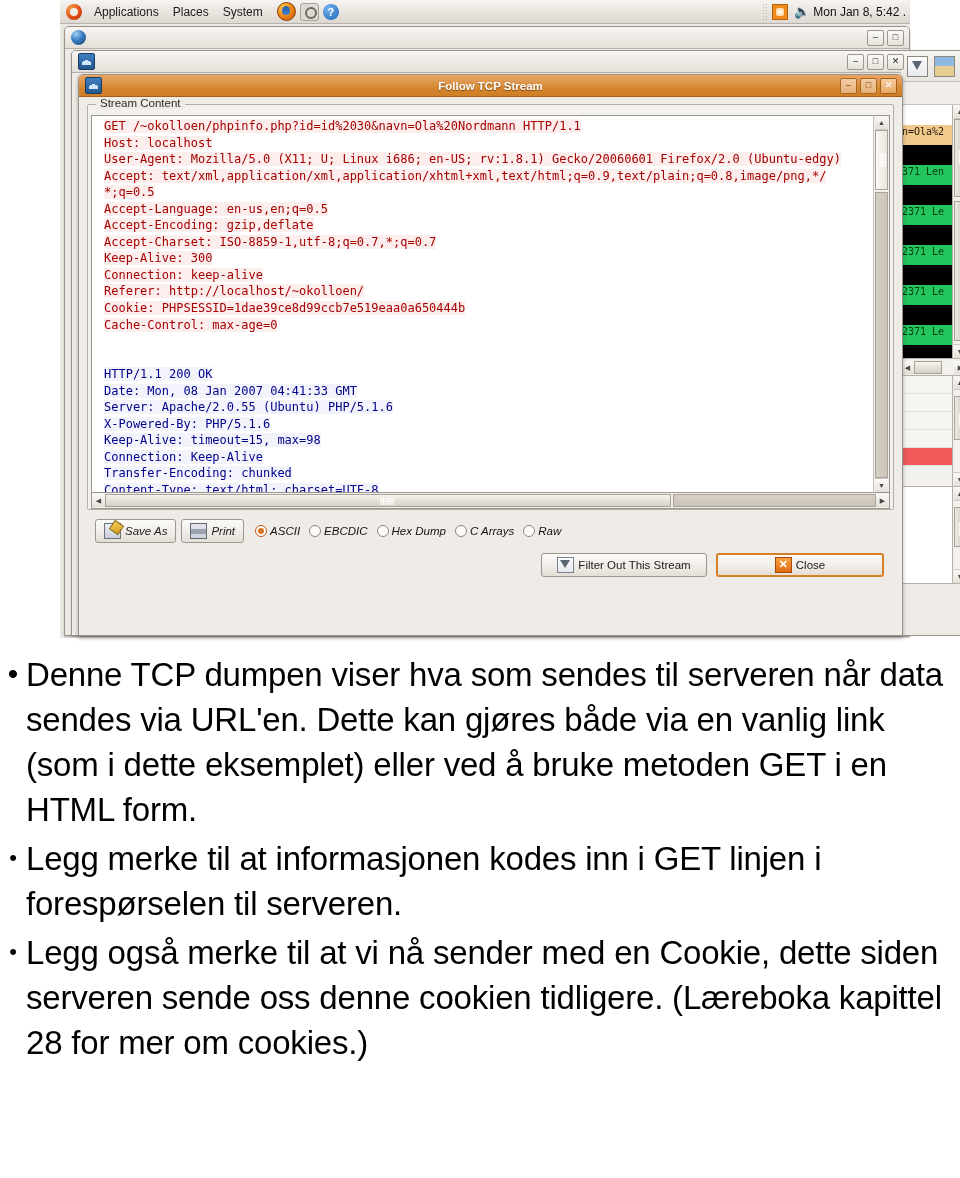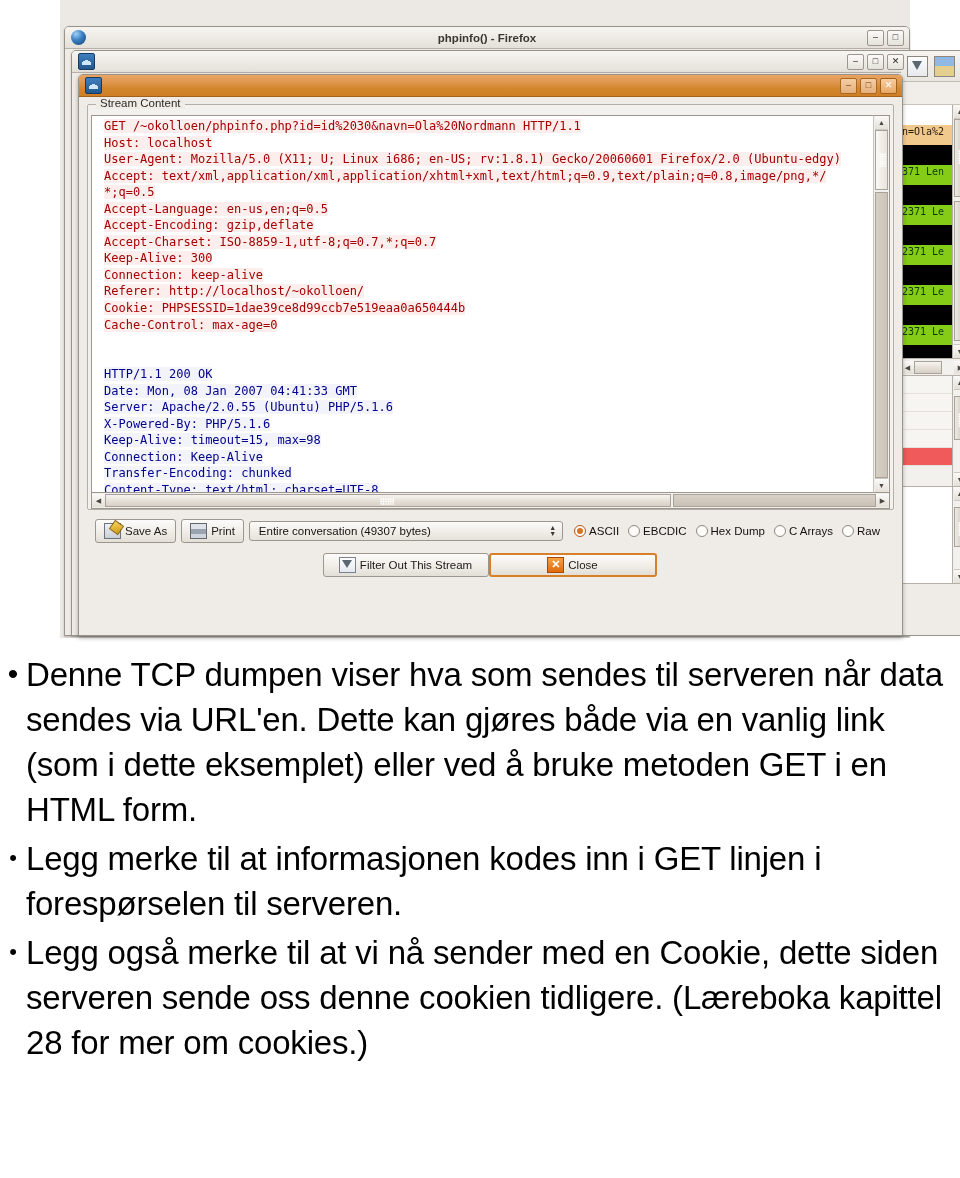--- a/index.html
+++ b/index.html
@@ -95,21 +95,21 @@
     display:flex;align-items:center;}
   .hsb-arr{width:13px;height:13px;flex:none;background:linear-gradient(to bottom,#fbfaf8,#e4e0d9);
     font-size:7px;line-height:13px;text-align:center;color:#4b4740;}
   .hsb-track{flex:1;height:13px;background:#f3f1ed;position:relative;}
   .hsb-thumb{position:absolute;top:0;height:13px;box-sizing:border-box;
     background:linear-gradient(to bottom,#f7f4f0,#e8e3da 45%,#d7d0c6);border:1px solid #a9a29a;}
   .hsb-grip{position:absolute;top:3px;width:14px;height:7px;
     background-image:radial-gradient(#ffffff 0.8px,transparent 0.9px);background-size:2.4px 2.4px;}
 
   
-  .row1{display:flex;align-items:center;gap:5px;margin:9px 8px 0 8px;}
+  .row1{display:flex;align-items:center;gap:5px;margin:9px 8px 0 8px;font-style:italic;}
   .btn{display:flex;align-items:center;gap:4px;padding:3px 8px;font-size:11.5px;color:#1d1a17;
     background:linear-gradient(to bottom,#fcfbf9 0%,#f1eee9 52%,#e3dfd7 100%);
     border:1px solid #9d968e;border-radius:3px;white-space:nowrap;}
   .ic{width:15px;height:14px;flex:none;position:relative;}
   .ic-save{background:linear-gradient(to bottom,#eef0f3,#c9cfd8);border:1px solid #6c737d;}
   .ic-save::after{content:"";position:absolute;right:-2px;top:-2px;width:9px;height:9px;
     background:linear-gradient(135deg,#f7d25a,#d39a15);transform:rotate(35deg);border:1px solid #8a6408;}
   .ic-print{background:linear-gradient(to bottom,#dfe3e9 0 36%,#9aa3af 37% 70%,#cfd5dd 71%);border:1px solid #61686f;}
   .ic-funnel{background:linear-gradient(to bottom,#fdfdfd,#e5e8ee);border:1px solid #7b828c;}
   .ic-funnel::after{content:"";position:absolute;left:2px;top:2px;width:0;height:0;
@@ -119,42 +119,42 @@
   .combo{flex:1;display:flex;align-items:center;padding:3px 4px 3px 9px;font-size:11.5px;color:#141210;
     background:linear-gradient(to bottom,#fcfbf9,#f0ede8 55%,#e6e2db);border:1px solid #9d968e;border-radius:3px;}
   .combo-arrows{margin-left:auto;font-size:7px;line-height:6px;color:#3b3733;text-align:center;padding-right:2px;}
   .radios{display:flex;align-items:center;gap:3px;font-size:11.5px;color:#131211;white-space:nowrap;margin-left:6px;}
   .radios span.lbl{margin-right:6px;}
   .rb{width:10px;height:10px;border-radius:50%;background:#fdfcfa;border:1px solid #8f887f;
     display:inline-block;position:relative;flex:none;}
   .rb.on{background:#fdfcfa;border-color:#b4581a;}
   .rb.on::after{content:"";position:absolute;left:2px;top:2px;width:6px;height:6px;border-radius:50%;background:#d4741f;}
 
-  .row2{display:flex;justify-content:center;margin:10px 10px 0 8px;}
+  .row2{display:flex;justify-content:flex-end;gap:9px;margin:10px 10px 0 8px;}
   .btn-wide{min-width:148px;justify-content:center;}
   .btn-default{border:2px solid #d87f2a;padding:2px 8px;}
 
   
   .ws-sliver{position:absolute;left:841px;top:50px;width:66px;height:584px;background:#efece7;
     border:1px solid #9a938b;border-left:none;overflow:hidden;}
   .sv-toolbar{height:30px;display:flex;align-items:center;gap:6px;padding-left:6px;
     background:linear-gradient(to bottom,#f5f3ef,#e9e5df);border-bottom:1px solid #c3bdb5;}
   .sv-t-ic{width:19px;height:19px;border:1px solid #8d867e;background:linear-gradient(to bottom,#fdfdfd,#e7e9ee);position:relative;}
   .sv-t-ic.f::after{content:"";position:absolute;left:4px;top:4px;width:0;height:0;
     border-left:5px solid transparent;border-right:5px solid transparent;border-top:9px solid #5a6672;}
   .sv-t-ic.g{background:
      linear-gradient(to bottom,#8fb9e3 0 50%,#e4cf8f 50% 100%);}
   .sv-filterbar{height:22px;background:#f1eee9;border-bottom:1px solid #c9c3bb;}
   .sv-pktlist{position:relative;height:253px;background:#ffffff;border-bottom:1px solid #b6b0a8;}
   .sv-rows{position:absolute;left:0;top:0;right:14px;bottom:0;overflow:hidden;
     font-family:"DejaVu Sans Mono","Liberation Mono",monospace;font-size:10px;line-height:14px;}
   .pr{height:20px;padding-left:1px;white-space:nowrap;overflow:hidden;}
   .pr.sel{background:#f2c98c;color:#241a0a;}
   .pr.blk{background:#000000;color:#000;}
-  .pr.grn{background:#84cc16;color:#0b3a0b;}
+  .pr.grn{background:#22c55e;color:#0b3a0b;}
   .pr.wht{background:#ffffff;}
   .sv-vsb{position:absolute;right:0;top:0;width:14px;bottom:0;background:#f1efeb;border-left:1px solid #b6b0a8;
     display:flex;flex-direction:column;align-items:center;}
   .sv-hsb{height:16px;background:#f1efeb;border-bottom:1px solid #b6b0a8;display:flex;align-items:center;}
   .sv-detail{position:relative;height:110px;background:#f3f1ed;border-bottom:1px solid #b6b0a8;}
   .dl{height:17px;border-bottom:1px solid #e4e0da;background:#f7f5f2;}
   .dl.red{background:#f05a5a;}
   .sv-bytes{position:relative;height:96px;background:#ffffff;border-bottom:1px solid #b6b0a8;}
   .sv-status{height:22px;background:#efece7;}
 
@@ -163,25 +163,39 @@
   .bullet{display:flex;align-items:flex-start;margin:0 0 4px 0;}
   .dot{flex:none;width:26px;text-align:center;font-size:30px;line-height:44px;color:#000;}
   .btext{font-size:33px;line-height:45px;color:#000;letter-spacing:-.2px;}
   .b2 .dot{font-size:22px;}
 </style>
 </head>
 <body>
 
 <div id="shot">
 
+  <div class="gnome-panel">
+    <div class="gnome-logo"></div>
+    <div class="gnome-menu">Applications</div>
+    <div class="gnome-menu">Places</div>
+    <div class="gnome-menu">System</div>
+    <div class="tray-ff"></div>
+    <div class="tray-update"></div>
+    <div class="tray-help">?</div>
+    <div class="panel-right">
+      <div class="tray-dots"></div>
+      <div class="tray-orange"></div>
+      <div class="tray-vol">🔈</div>
+      <div class="tray-clock">Mon Jan 8,  5:42 .</div>
+    </div>
+  </div>
 
   <div class="win-ff">
     <div class="tb">
       <div class="tb-icon ff-ball"></div>
-      <div class="tb-title">phpinfo() - Firefox</div>
       <div class="tb-btns">
         <div class="tbb">–</div>
         <div class="tbb">□</div>
       </div>
     </div>
   </div>
 
   <div class="win-ws">
     <div class="tb">
       <div class="tb-icon ws-ico"></div>
@@ -260,20 +274,21 @@
         </div>
         <div class="sb-arr bot">▼</div>
       </div>
     </div>
     <div class="sv-status"></div>
   </div>
 
   <div class="win-ftcp">
     <div class="tb tb-active">
       <div class="tb-icon ws-ico"></div>
+      <div class="tb-title">Follow TCP Stream</div>
       <div class="tb-btns">
         <div class="tbb tbb-a">–</div>
         <div class="tbb tbb-a">□</div>
         <div class="tbb tbb-x">✕</div>
       </div>
     </div>
 
     <div class="ftcp-body">
       <div class="group">
         <div class="group-lbl">Stream Content</div>
@@ -328,24 +343,20 @@
 
       <div class="row1">
         <div class="btn">
           <span class="ic ic-save"></span>
           <span>Save As</span>
         </div>
         <div class="btn">
           <span class="ic ic-print"></span>
           <span>Print</span>
         </div>
-        <div class="combo">
-          <span>Entire conversation (49307 bytes)</span>
-          <span class="combo-arrows">▲<br>▼</span>
-        </div>
         <div class="radios">
           <span class="rb on"></span>
           <span class="lbl">ASCII</span>
           <span class="rb"></span>
           <span class="lbl">EBCDIC</span>
           <span class="rb"></span>
           <span class="lbl">Hex Dump</span>
           <span class="rb"></span>
           <span class="lbl">C Arrays</span>
           <span class="rb"></span>

